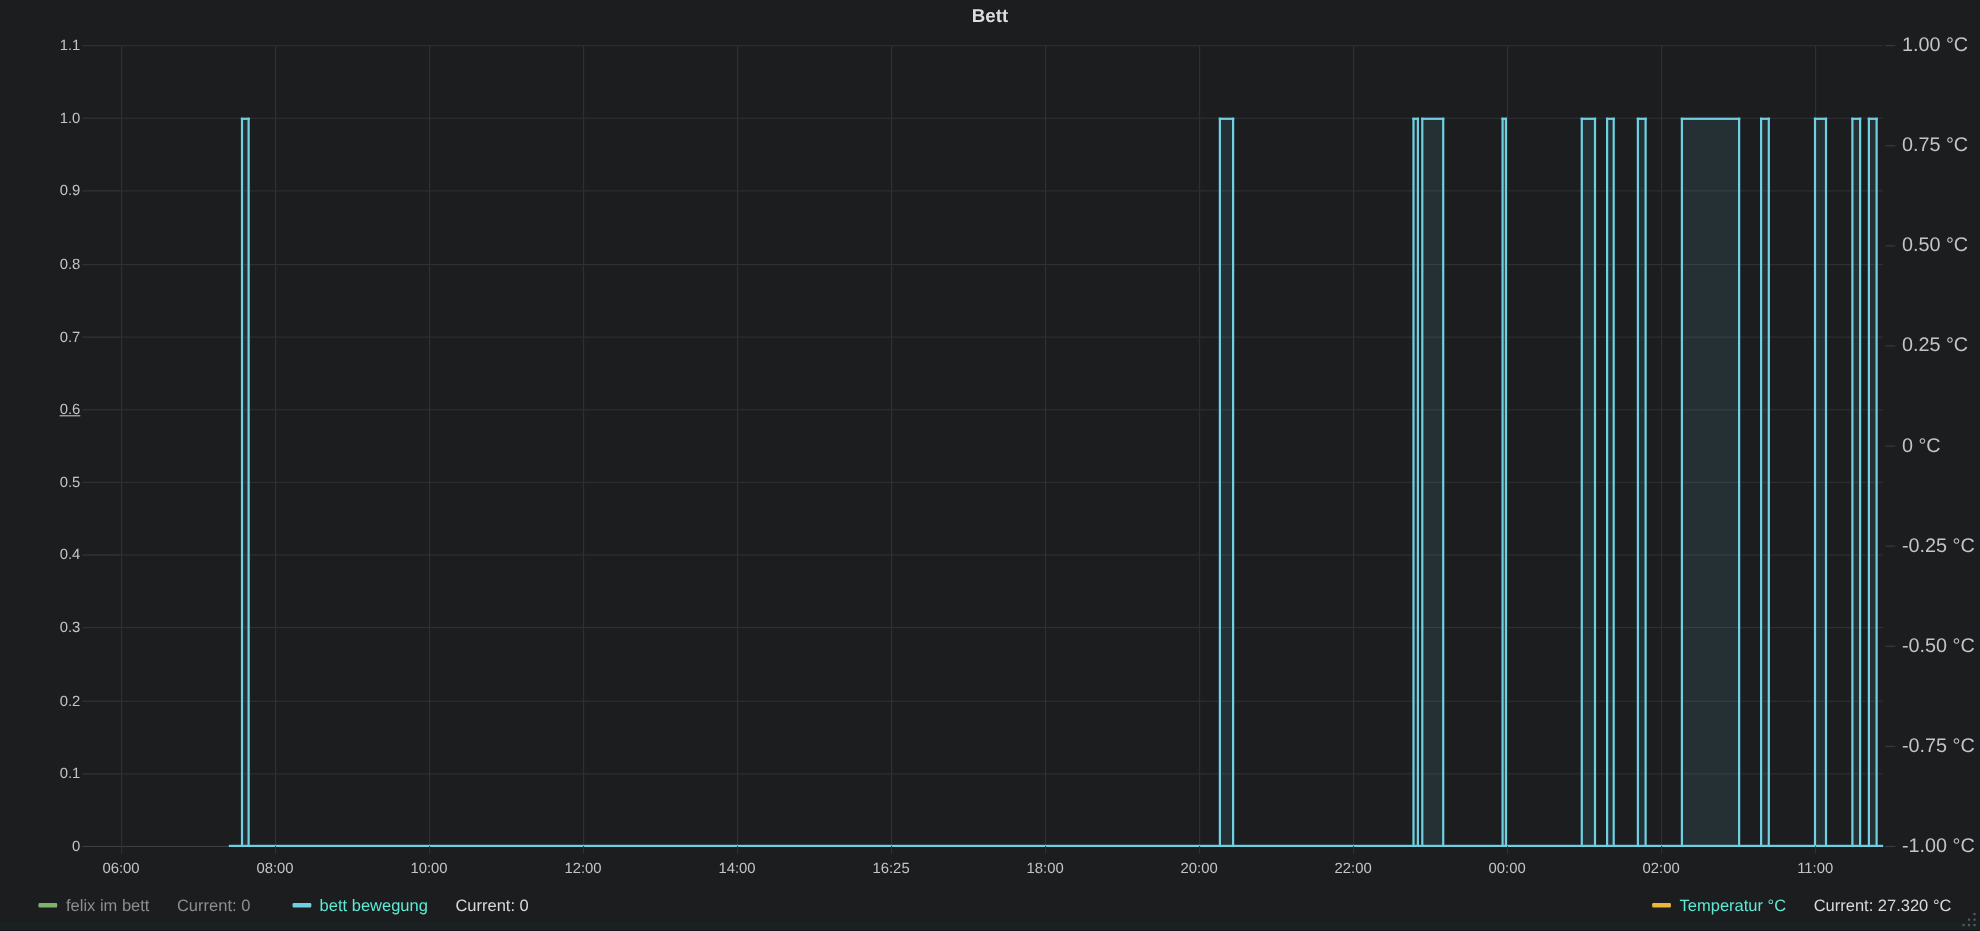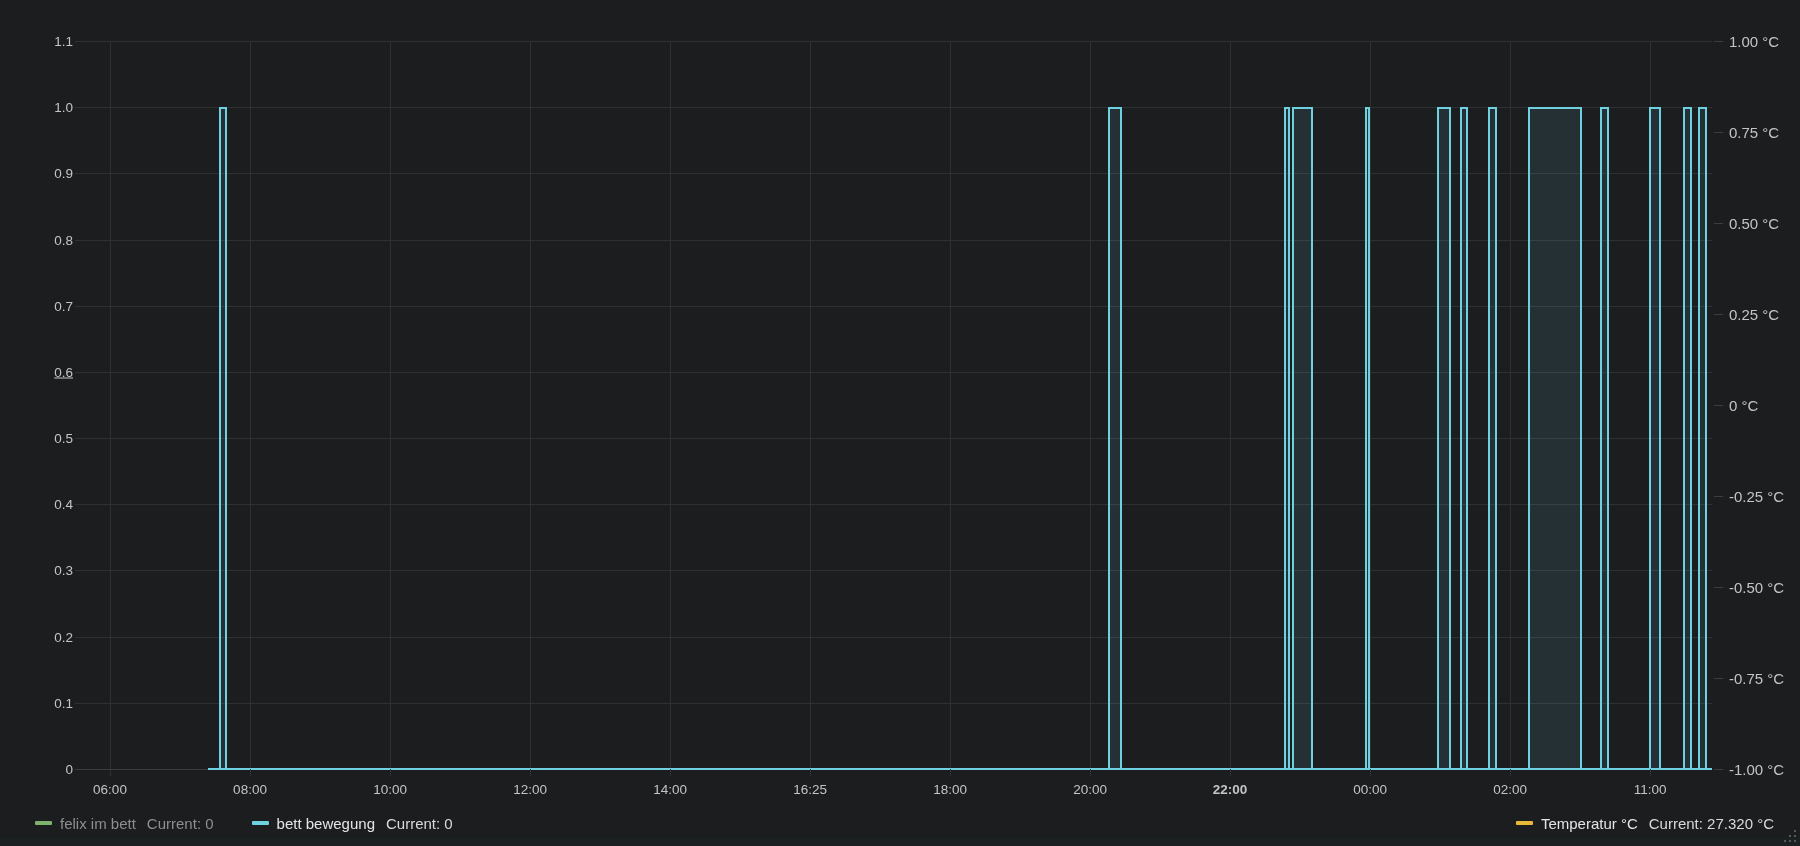--- a/index.html
+++ b/index.html
@@ -28,54 +28,55 @@
   
   .y-axis-left{position:absolute;left:0;top:41px;width:75px;height:728px;padding-left:34px;}
   .y-axis-right{position:absolute;left:1712px;top:41px;width:88px;height:728px;}
   .y-tick-label-left{
     position:absolute;right:36px;transform:translateY(-50%);
     color:#c3c4c6;font-size:13.5px;white-space:nowrap;
   }
   .y-tick-dash-left{position:absolute;right:0;width:34px;height:1px;background:#2e3034;}
   .y-tick-label-right{
     position:absolute;left:17px;transform:translateY(-50%);
-    color:#c3c4c6;font-size:15px;white-space:nowrap;text-align:center;
+    color:#c3c4c6;font-size:18px;white-space:nowrap;text-align:center;
   }
   .y-tick-dash-right{position:absolute;left:2px;width:9px;height:1px;background:#3a3d41;}
   .x-axis{position:absolute;left:75px;top:769px;width:1637px;height:34px;}
   .x-tick-label{
     position:absolute;top:13px;transform:translateX(-50%);
     color:#c3c4c6;font-size:13.5px;white-space:nowrap;
   }
   .x-tick-stub{position:absolute;top:0;width:1px;height:7px;background:#2e3034;}
   
   .legend{
     position:absolute;left:0;top:808px;width:1800px;height:30px;
     display:flex;justify-content:space-between;align-items:center;
     padding:0 26px 0 35px;box-sizing:border-box;
   }
   .legend-group{display:flex;align-items:flex-start;gap:38px;}
   .legend-item{display:flex;align-items:center;gap:8px;font-size:15px;}
   .legend-dash{width:17px;height:4px;border-radius:1px;flex:0 0 auto;}
-  .legend-name{color:#e5e5e5;cursor:pointer;}
-  .legend-current{color:#d8d9da;margin-left:3px;}
+  .legend-name{color:#5eead4;cursor:pointer;}
+  .legend-current{color:#d8d9da;margin-left:17px;}
   .legend-item.dim .legend-name,.legend-item.dim .legend-current{color:#8c8e90;}
   
   .bottom-strip{position:absolute;left:0;bottom:0;width:100%;height:8px;background:#1b2123;}
   .resize-handle{position:absolute;right:3px;bottom:3px;width:14px;height:14px;cursor:nwse-resize;}
   .resize-handle::before{
     content:"";position:absolute;right:1px;top:1px;width:2px;height:2px;background:#55585c;
     box-shadow:-5px 5px 0 #55585c,-10px 10px 0 #55585c,0 5px 0 #55585c,-5px 10px 0 #55585c,0 10px 0 #55585c;
   }
 </style>
 </head>
 <body>
 
 <div class="panel">
 
+  <div class="panel-title">Bett</div>
 
   <div class="y-axis-left" id="y-axis-left">
       <div class="y-tick-dash-left" style="top: 0%;"></div>
       <div class="y-tick-label-left" style="top: 0%;">1.1</div>
       <div class="y-tick-dash-left" style="top: 9.09091%;"></div>
       <div class="y-tick-label-left" style="top: 9.09091%;">1.0</div>
       <div class="y-tick-dash-left" style="top: 18.1818%;"></div>
       <div class="y-tick-label-left" style="top: 18.1818%;">0.9</div>
       <div class="y-tick-dash-left" style="top: 27.2727%;"></div>
       <div class="y-tick-label-left" style="top: 27.2727%;">0.8</div>
@@ -166,21 +167,21 @@
       <div class="x-tick-label" style="left: 27.7976%;">12:00</div>
       <div class="x-tick-stub" style="left: 36.3507%;"></div>
       <div class="x-tick-label" style="left: 36.3507%;">14:00</div>
       <div class="x-tick-stub" style="left: 44.9038%;"></div>
       <div class="x-tick-label" style="left: 44.9038%;">16:25</div>
       <div class="x-tick-stub" style="left: 53.4569%;"></div>
       <div class="x-tick-label" style="left: 53.4569%;">18:00</div>
       <div class="x-tick-stub" style="left: 62.01%;"></div>
       <div class="x-tick-label" style="left: 62.01%;">20:00</div>
       <div class="x-tick-stub" style="left: 70.5631%;"></div>
-      <div class="x-tick-label" style="left: 70.5631%; font-weight: bold;">22:00</div>
+      <div class="x-tick-label" style="left: 70.5631%;">22:00</div>
       <div class="x-tick-stub" style="left: 79.1162%;"></div>
       <div class="x-tick-label" style="left: 79.1162%;">00:00</div>
       <div class="x-tick-stub" style="left: 87.6693%;"></div>
       <div class="x-tick-label" style="left: 87.6693%;">02:00</div>
       <div class="x-tick-stub" style="left: 96.2224%;"></div>
       <div class="x-tick-label" style="left: 96.2224%;">11:00</div>
     </div>
 
   <div class="legend">
     <div class="legend-group">

